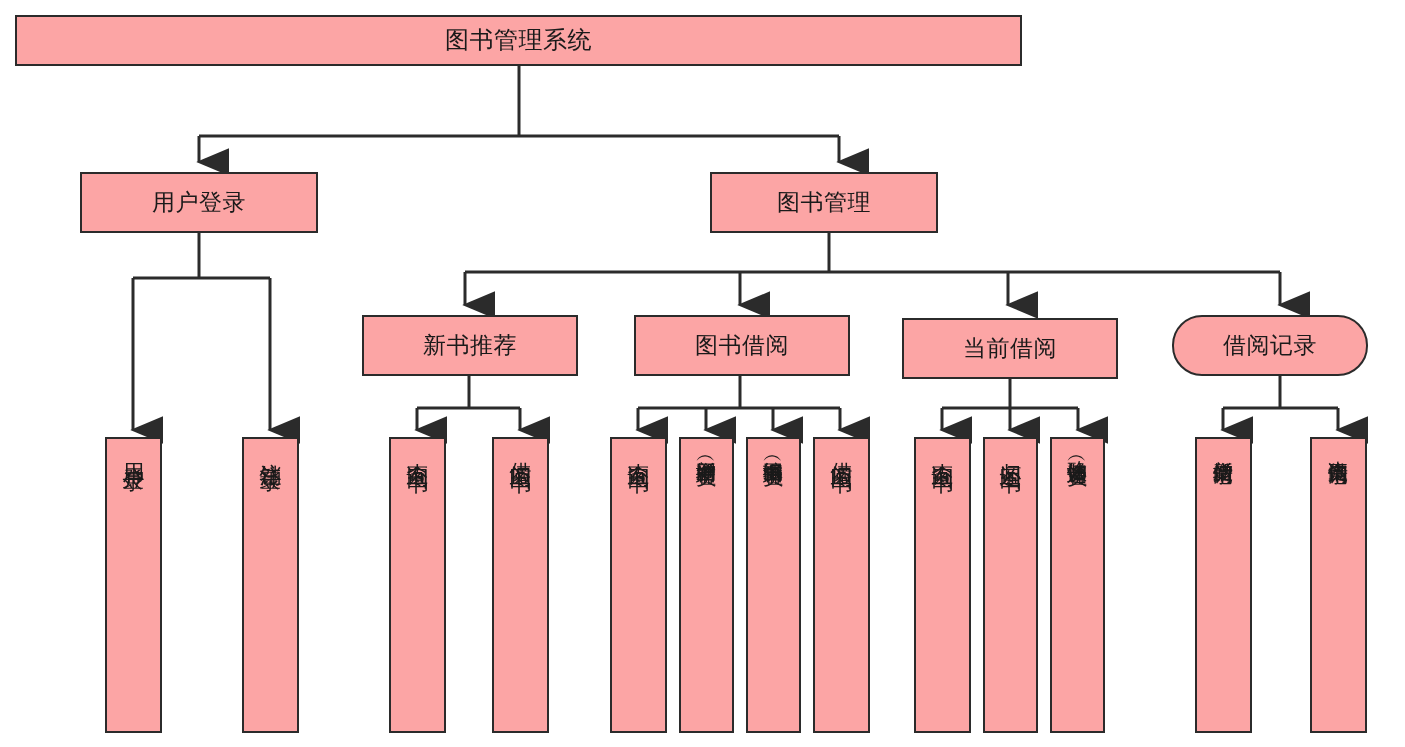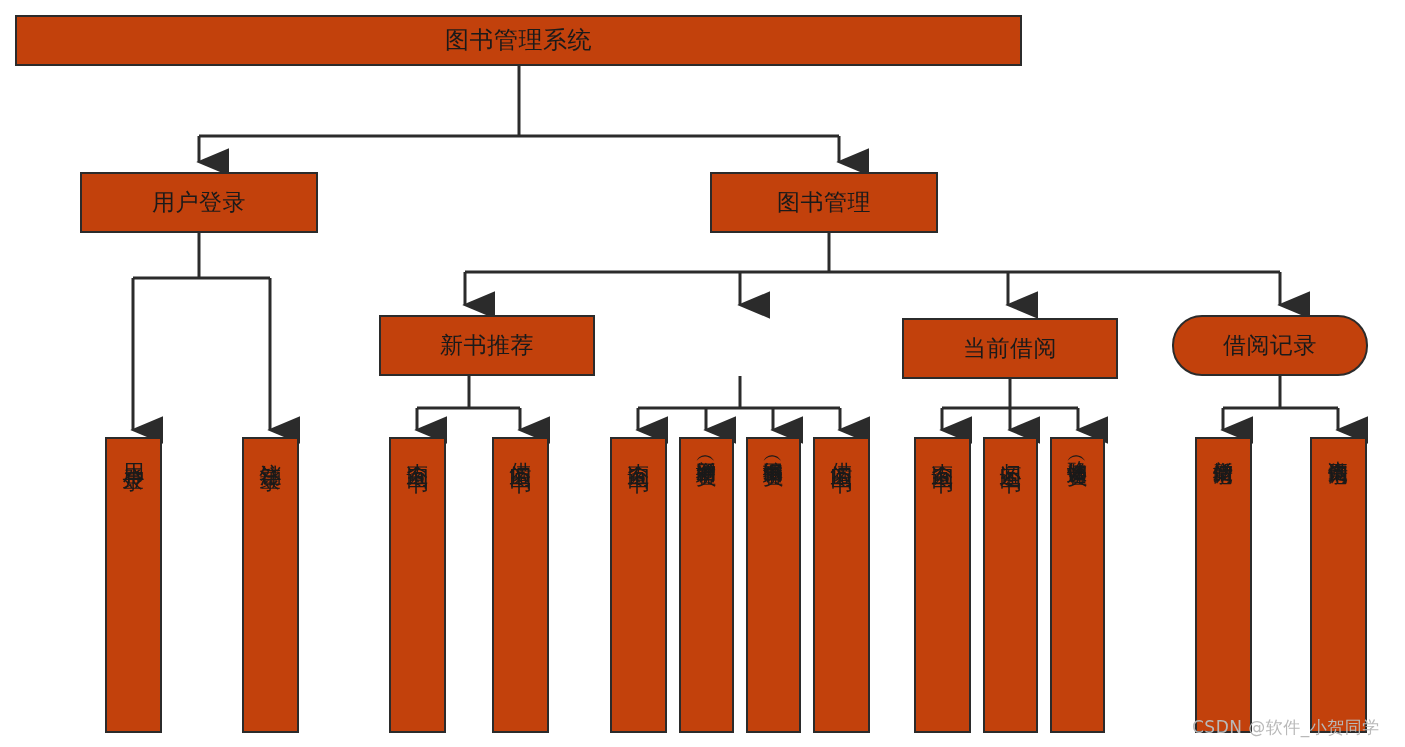--- a/index.html
+++ b/index.html
@@ -21,21 +21,21 @@
     position: absolute;
     left: 0;
     top: 0;
     width: 1405px;
     height: 747px;
     pointer-events: none;
   }
   .node {
     position: absolute;
     box-sizing: border-box;
-    background: #c2410c;
+    background: #fca5a5;
     border: 2px solid #2b2b2b;
     display: flex;
     align-items: center;
     justify-content: center;
   }
   .node-label {
     color: #1a1a1a;
     line-height: 1.18;
     letter-spacing: 0.5px;
     text-align: center;
@@ -136,24 +136,27 @@
   </div>
 
   <div class="node horiz" style="left:80px; top:172px; width:238px; height:61px;">
     <span class="node-label">用户登录</span>
   </div>
 
   <div class="node horiz" style="left:710px; top:172px; width:228px; height:61px;">
     <span class="node-label">图书管理</span>
   </div>
 
-  <div class="node horiz" style="left:362px; top:315px; width:216px; height:61px;margin-left:17px;">
+  <div class="node horiz" style="left:362px; top:315px; width:216px; height:61px;">
     <span class="node-label">新书推荐</span>
   </div>
 
+  <div class="node horiz" style="left:634px; top:315px; width:216px; height:61px;">
+    <span class="node-label">图书借阅</span>
+  </div>
 
   <div class="node horiz" style="left:902px; top:318px; width:216px; height:61px;">
     <span class="node-label">当前借阅</span>
   </div>
 
   <div class="node horiz" style="left:1172px; top:315px; width:196px; height:61px;border-radius:30px;">
     <span class="node-label">借阅记录</span>
   </div>
 
   <div class="node vert" style="left:105px; top:437px; width:57px; height:296px;">
@@ -201,15 +204,14 @@
   </div>
 
   <div class="node vert small" style="left:1195px; top:437px; width:57px; height:296px;">
     <span class="node-label">新增借阅记录</span>
   </div>
 
   <div class="node vert small" style="left:1310px; top:437px; width:57px; height:296px;">
     <span class="node-label">查询借阅记录</span>
   </div>
 
-  <div class="watermark" style="left:1192px; top:716px;">CSDN @软件_小贺同学</div>
 
 </div>
 
 </body></html>

